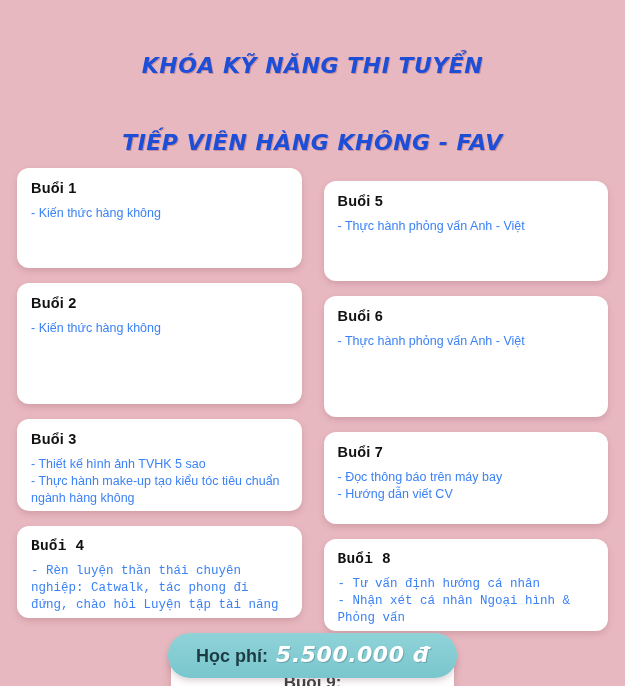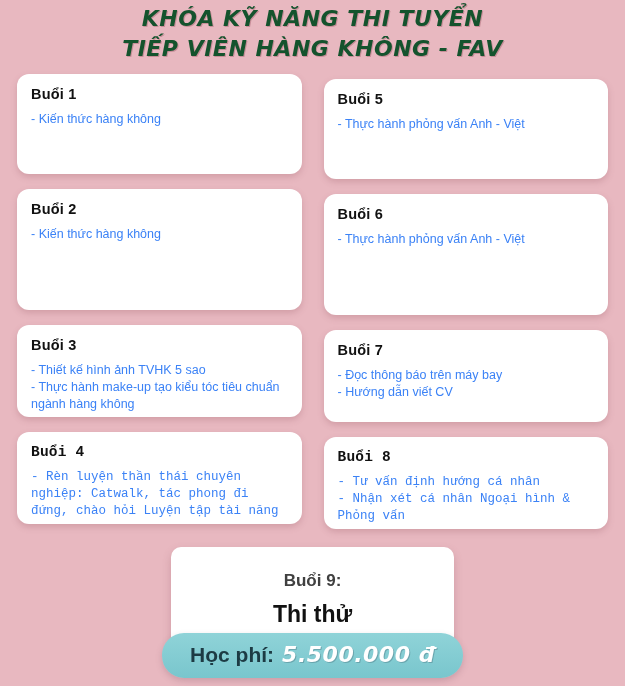--- a/index.html
+++ b/index.html
@@ -23,24 +23,25 @@
   .header {
     text-align: center;
     padding-top: 4px;
   }
   .header-line {
     font-family: "DejaVu Sans", sans-serif;
     font-weight: bold;
     font-style: italic;
     font-size: 22px;
     letter-spacing: 0.5px;
-    color: #14532d;
+    color: #1d4ed8;
     text-shadow: 1px 1px 0 rgba(160,90,105,0.45);
     line-height: 30px;
     white-space: nowrap;
+    margin-top: 47px;
   }
   .grid {
     position: relative;
     margin: 10px 0 0 0;
     padding: 0 17px;
     display: flex;
     gap: 22px;
   }
   .col {
     flex: 1 1 0;
@@ -66,21 +67,21 @@
     font-size: 12.5px;
     color: #3b82f6;
     line-height: 17px;
   }
   
   .c1 { height: 100px; }
   .c2 { height: 121px; }
   .c3 { height: 92px; }
   .c4 { height: 92px; font-family: Liberation Mono, monospace; }
   .r1-left  { margin-top: 0px; }
-  .r1-right { margin-top: 5px; }
+  .r1-right { margin-top: 13px; }
 
   .final-card {
     width: 283px;
     margin: 3px auto 0 auto;
     background: #ffffff;
     border-radius: 10px;
     box-shadow: 0 4px 8px rgba(150,90,100,0.3);
     text-align: center;
     padding: 24px 0 30px 0;
     box-sizing: border-box;
@@ -108,21 +109,21 @@
     background: linear-gradient(180deg, #8fd3d8 0%, #79c6cd 100%);
     border-radius: 22px;
     padding: 9px 28px 11px 28px;
     display: flex;
     align-items: baseline;
     gap: 8px;
     box-shadow: 0 3px 6px rgba(120,80,95,0.25);
   }
   .fee-label {
     font-weight: bold;
-    font-size: 21px;
+    font-size: 18px;
     color: #1d3b44;
   }
   .fee-value {
     font-family: "DejaVu Sans", sans-serif;
     font-weight: bold;
     font-style: italic;
     font-size: 22px;
     color: #ffffff;
     text-shadow: 1px 1px 0 rgba(90,140,150,0.6);
     letter-spacing: 0.5px;

